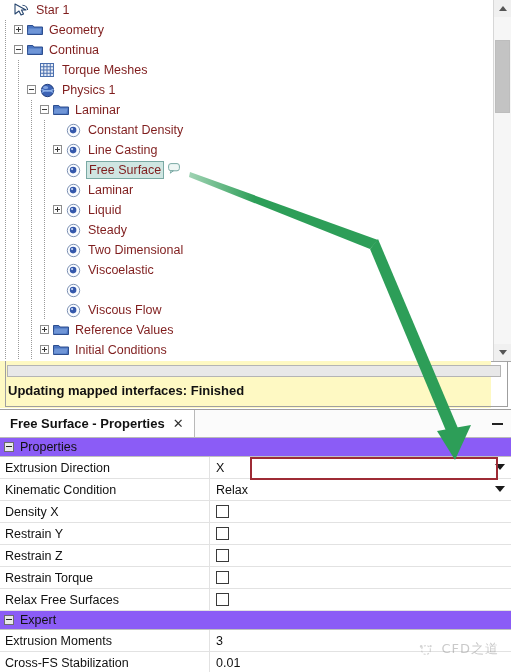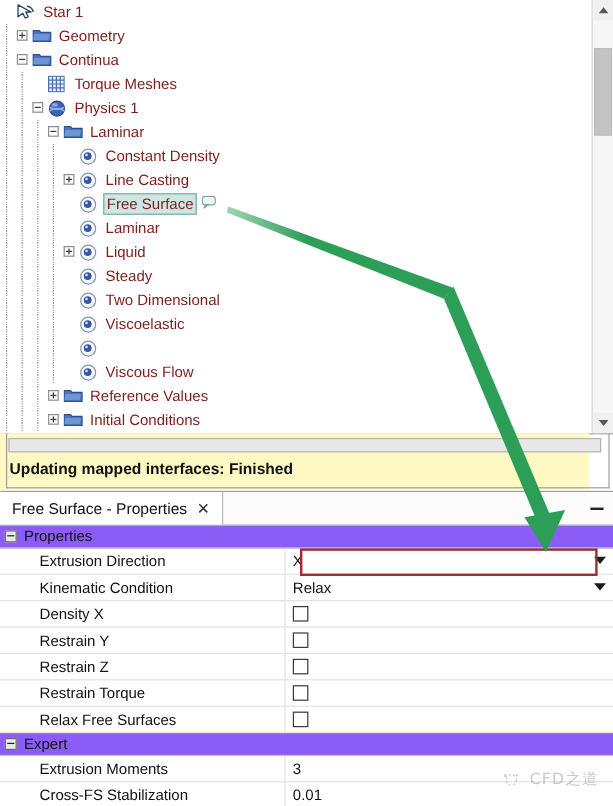--- a/index.html
+++ b/index.html
@@ -113,21 +113,21 @@
     position:relative;height:27px;background:#fbfbfb;
     border-bottom:1px solid #b9b9b9;
   }
   .props-tab{
     position:absolute;left:0;top:0;height:27px;
     display:flex;align-items:center;gap:8px;
     padding:0 10px;background:#ffffff;
     border-right:1px solid #b9b9b9;
     box-sizing:border-box;
   }
-  .props-tab-title{font-size:13px;font-weight:normal;color:#111;}
+  .props-tab-title{font-size:13px;font-weight:bold;color:#111;}
   .tab-close{font-size:13px;color:#333;cursor:default;}
   .panel-min{
     position:absolute;right:8px;top:0;height:27px;display:flex;align-items:center;
     font-size:14px;color:#222;
   }
   .min-bar{display:block;width:11px;height:2px;background:#222;}
 
   .group-header{
     position:relative;height:19px;line-height:19px;
     background:#8b5cf6;border-bottom:1px solid #c0c0c0;
@@ -145,21 +145,21 @@
   .prop-row{
     position:relative;height:22px;
     border-bottom:1px solid #e2e2e2;
     display:flex;align-items:center;
     box-sizing:border-box;
   }
   .prop-name{
     width:210px;flex:none;padding-left:5px;font-size:12.5px;color:#111;
     box-sizing:border-box;
     border-right:1px solid #e2e2e2;
-    height:22px;line-height:22px;margin-left:28px;
+    height:22px;line-height:22px;
   }
   .prop-value{
     flex:1;padding-left:6px;font-size:12.5px;color:#111;
     position:relative;height:22px;line-height:22px;
   }
   .dropdown-caret{
     position:absolute;right:6px;top:7px;
     width:0;height:0;border-left:5px solid transparent;border-right:5px solid transparent;
     border-top:6px solid #1a1a1a;
   }

